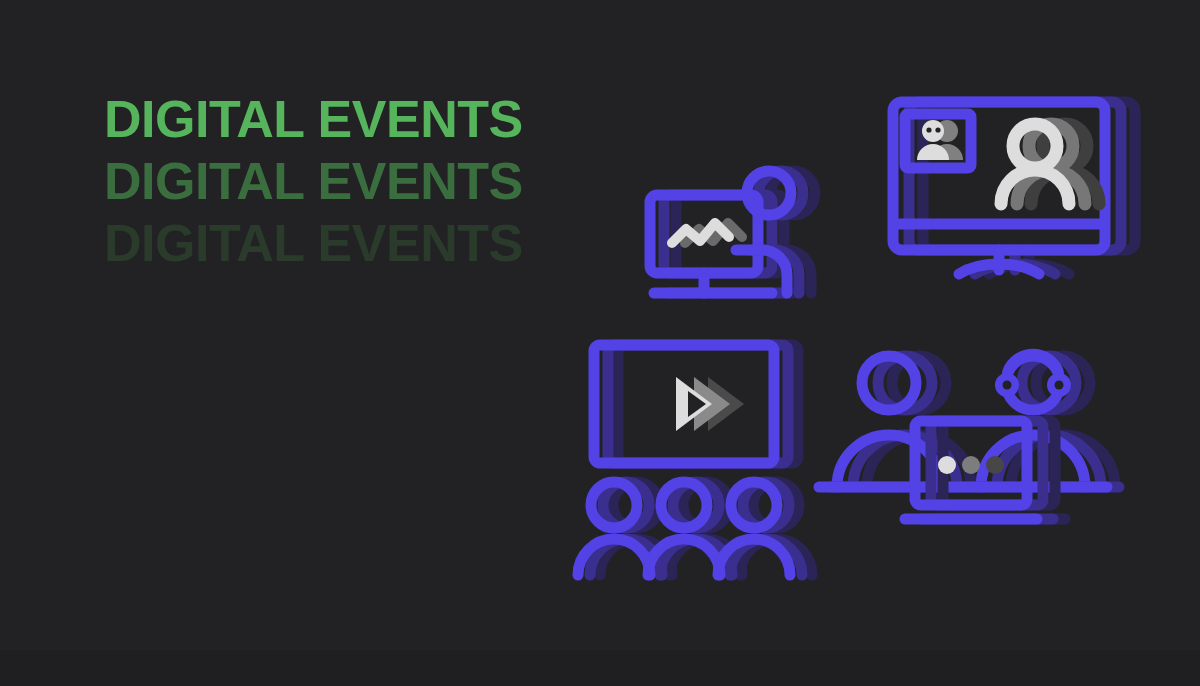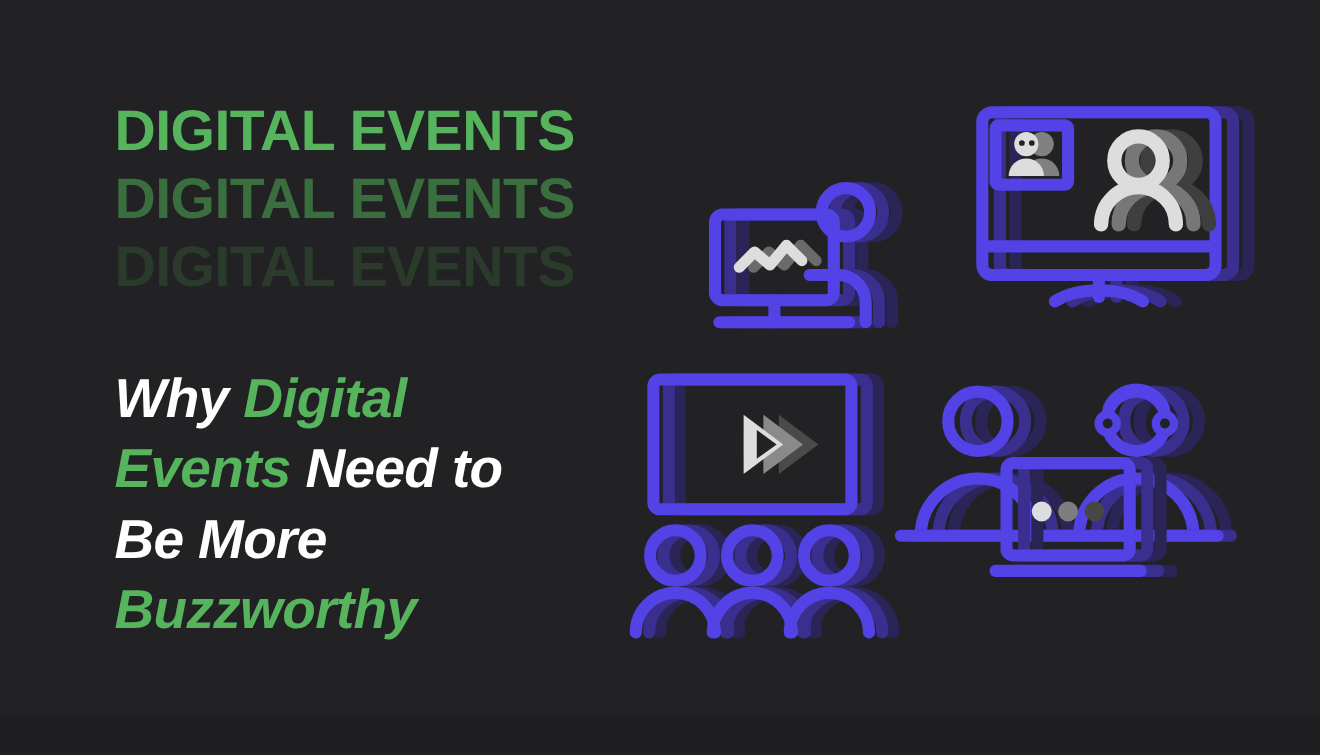--- a/index.html
+++ b/index.html
@@ -80,21 +80,20 @@
 <div class="banner">
 
   <div class="text-col">
 
     <div class="kicker-stack">
       <p class="kicker kicker-1">DIGITAL EVENTS</p>
       <p class="kicker kicker-2">DIGITAL EVENTS</p>
       <p class="kicker kicker-3">DIGITAL EVENTS</p>
     </div>
 
-    <h1 class="headline"><span>Why </span><span class="hl-green">Digital Events</span><span> Need to Be More </span><span class="hl-green">Buzzworthy</span></h1>
 
   </div>
 
   <div class="art">
 
     <div class="art-cell cell-presenter">
       <svg width="250" height="200" viewBox="0 0 250 200" xmlns="http://www.w3.org/2000/svg" aria-hidden="true">
         <g fill="none" stroke="#2b2456" stroke-width="11" stroke-linecap="round" stroke-linejoin="round">
           <rect x="56" y="40" width="108" height="78" rx="7"></rect>
           <circle cx="173" cy="38" r="22"></circle>

